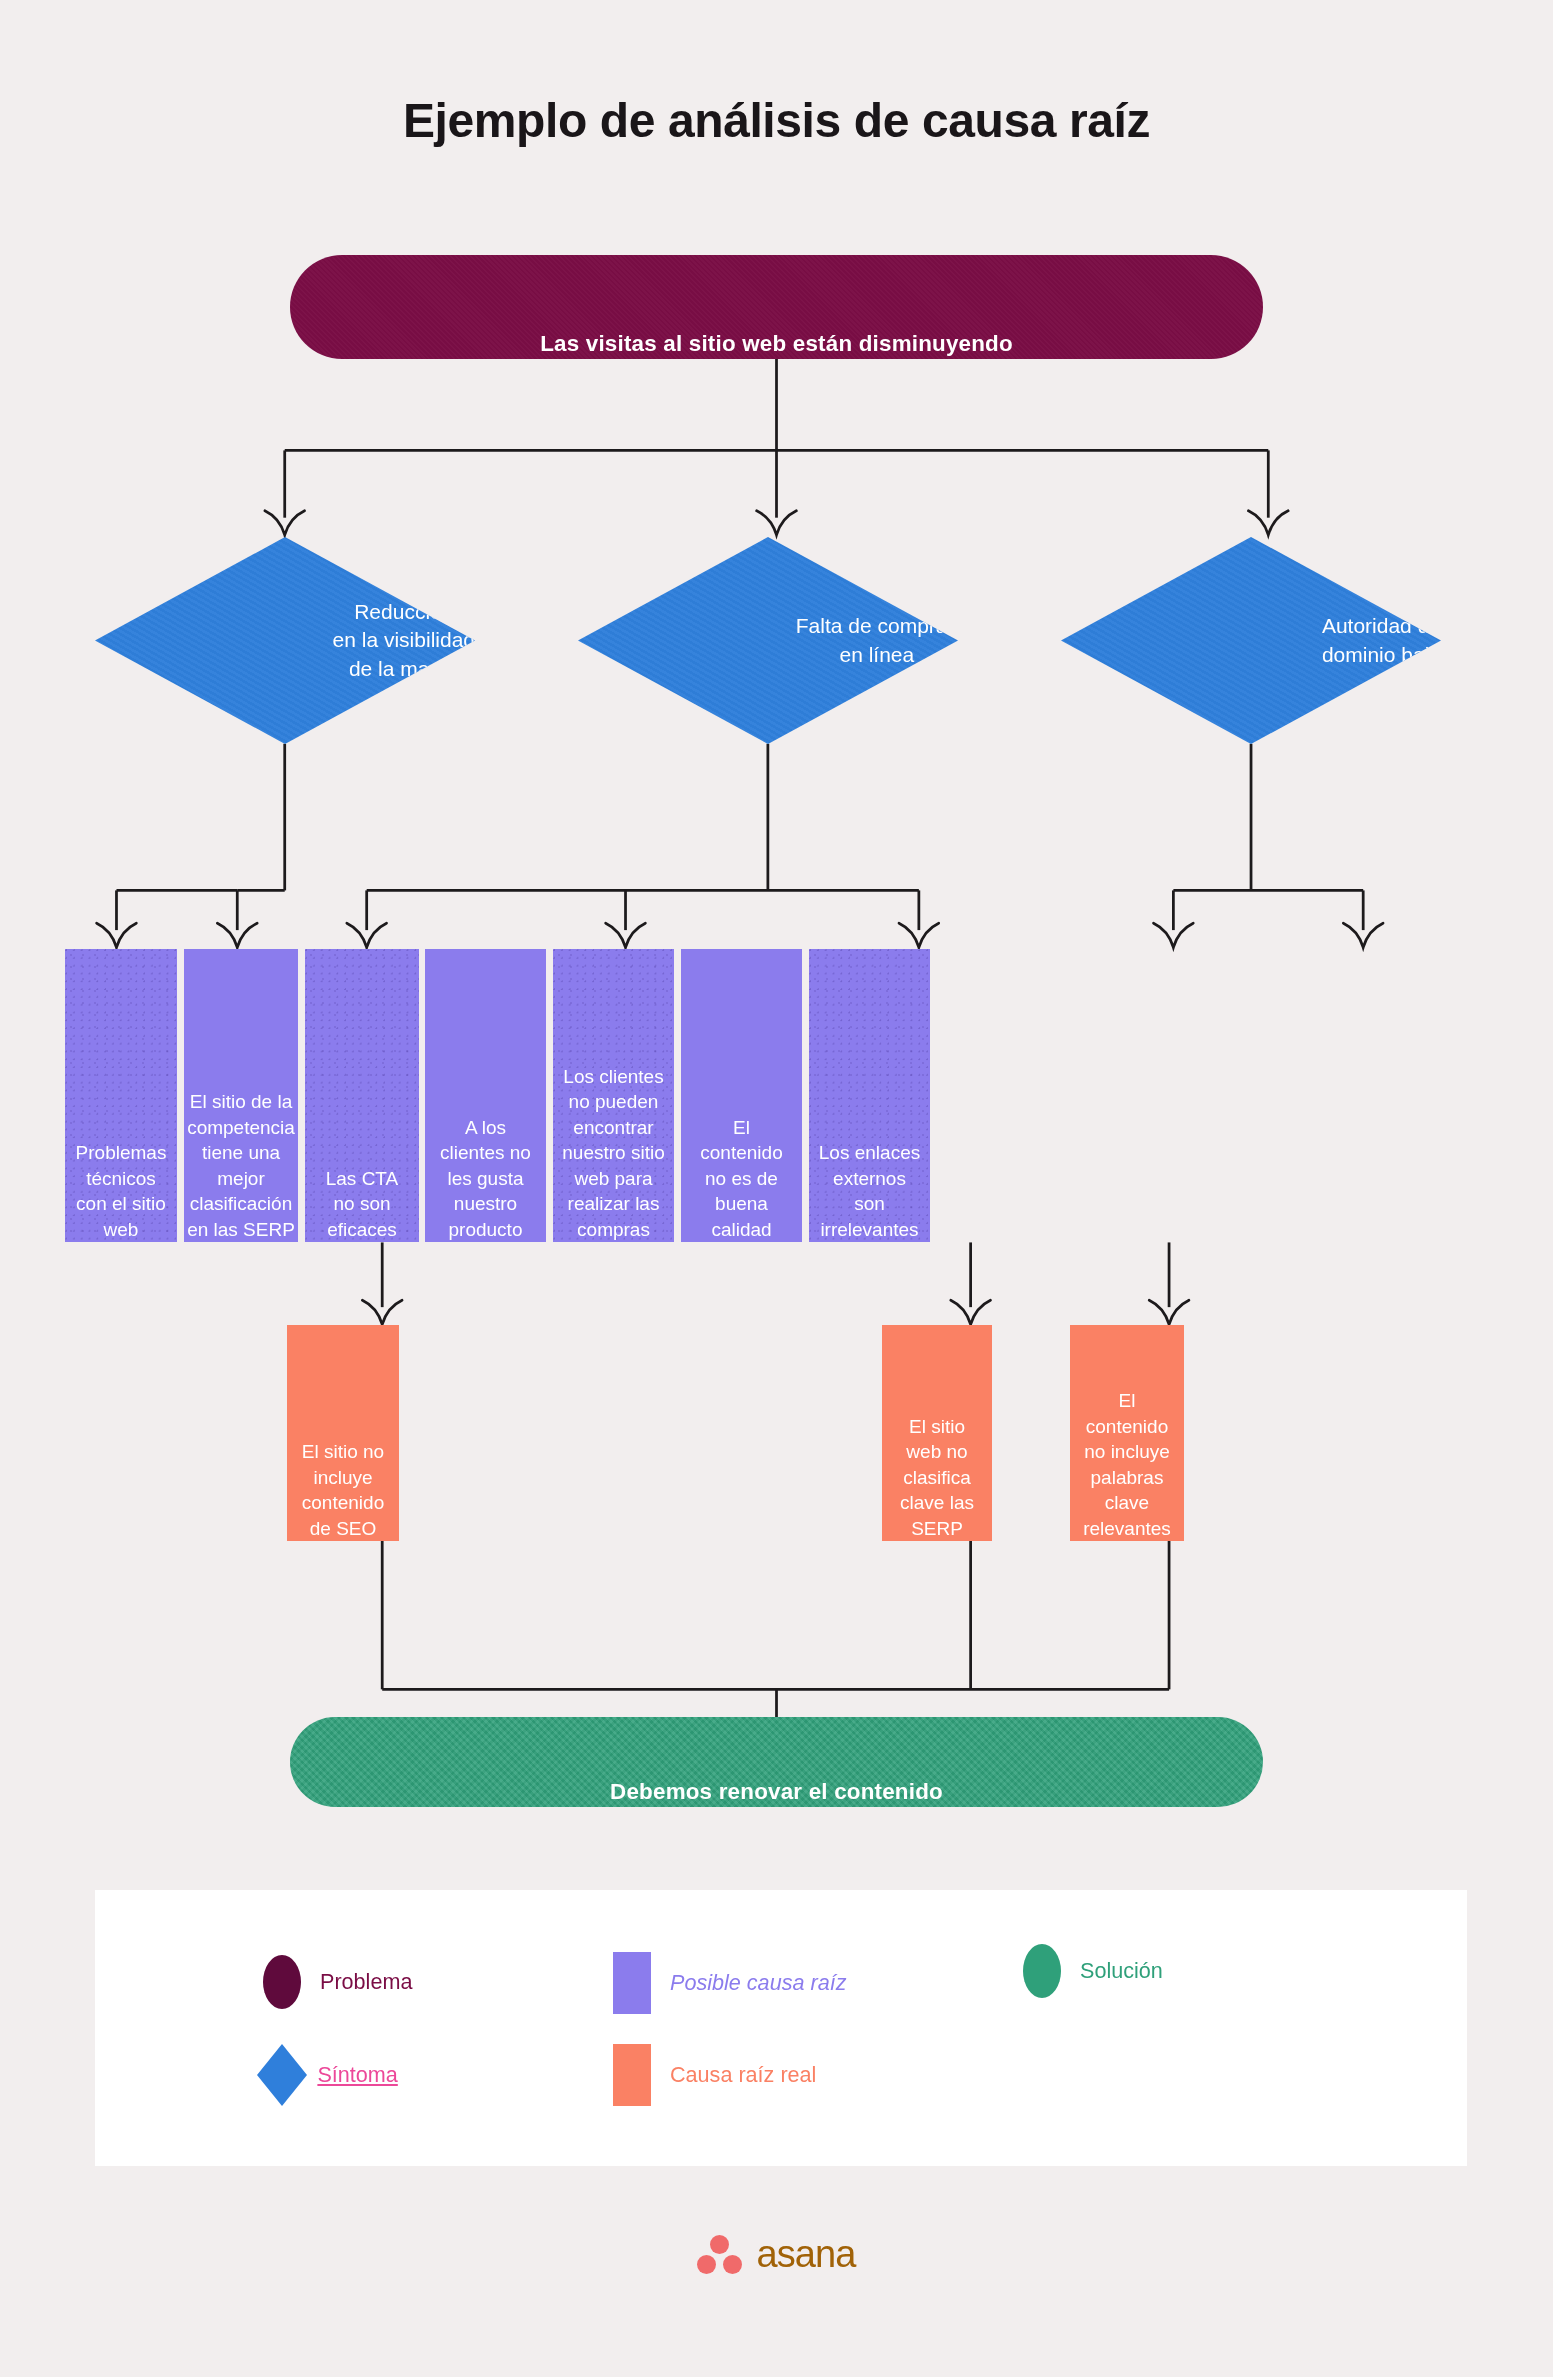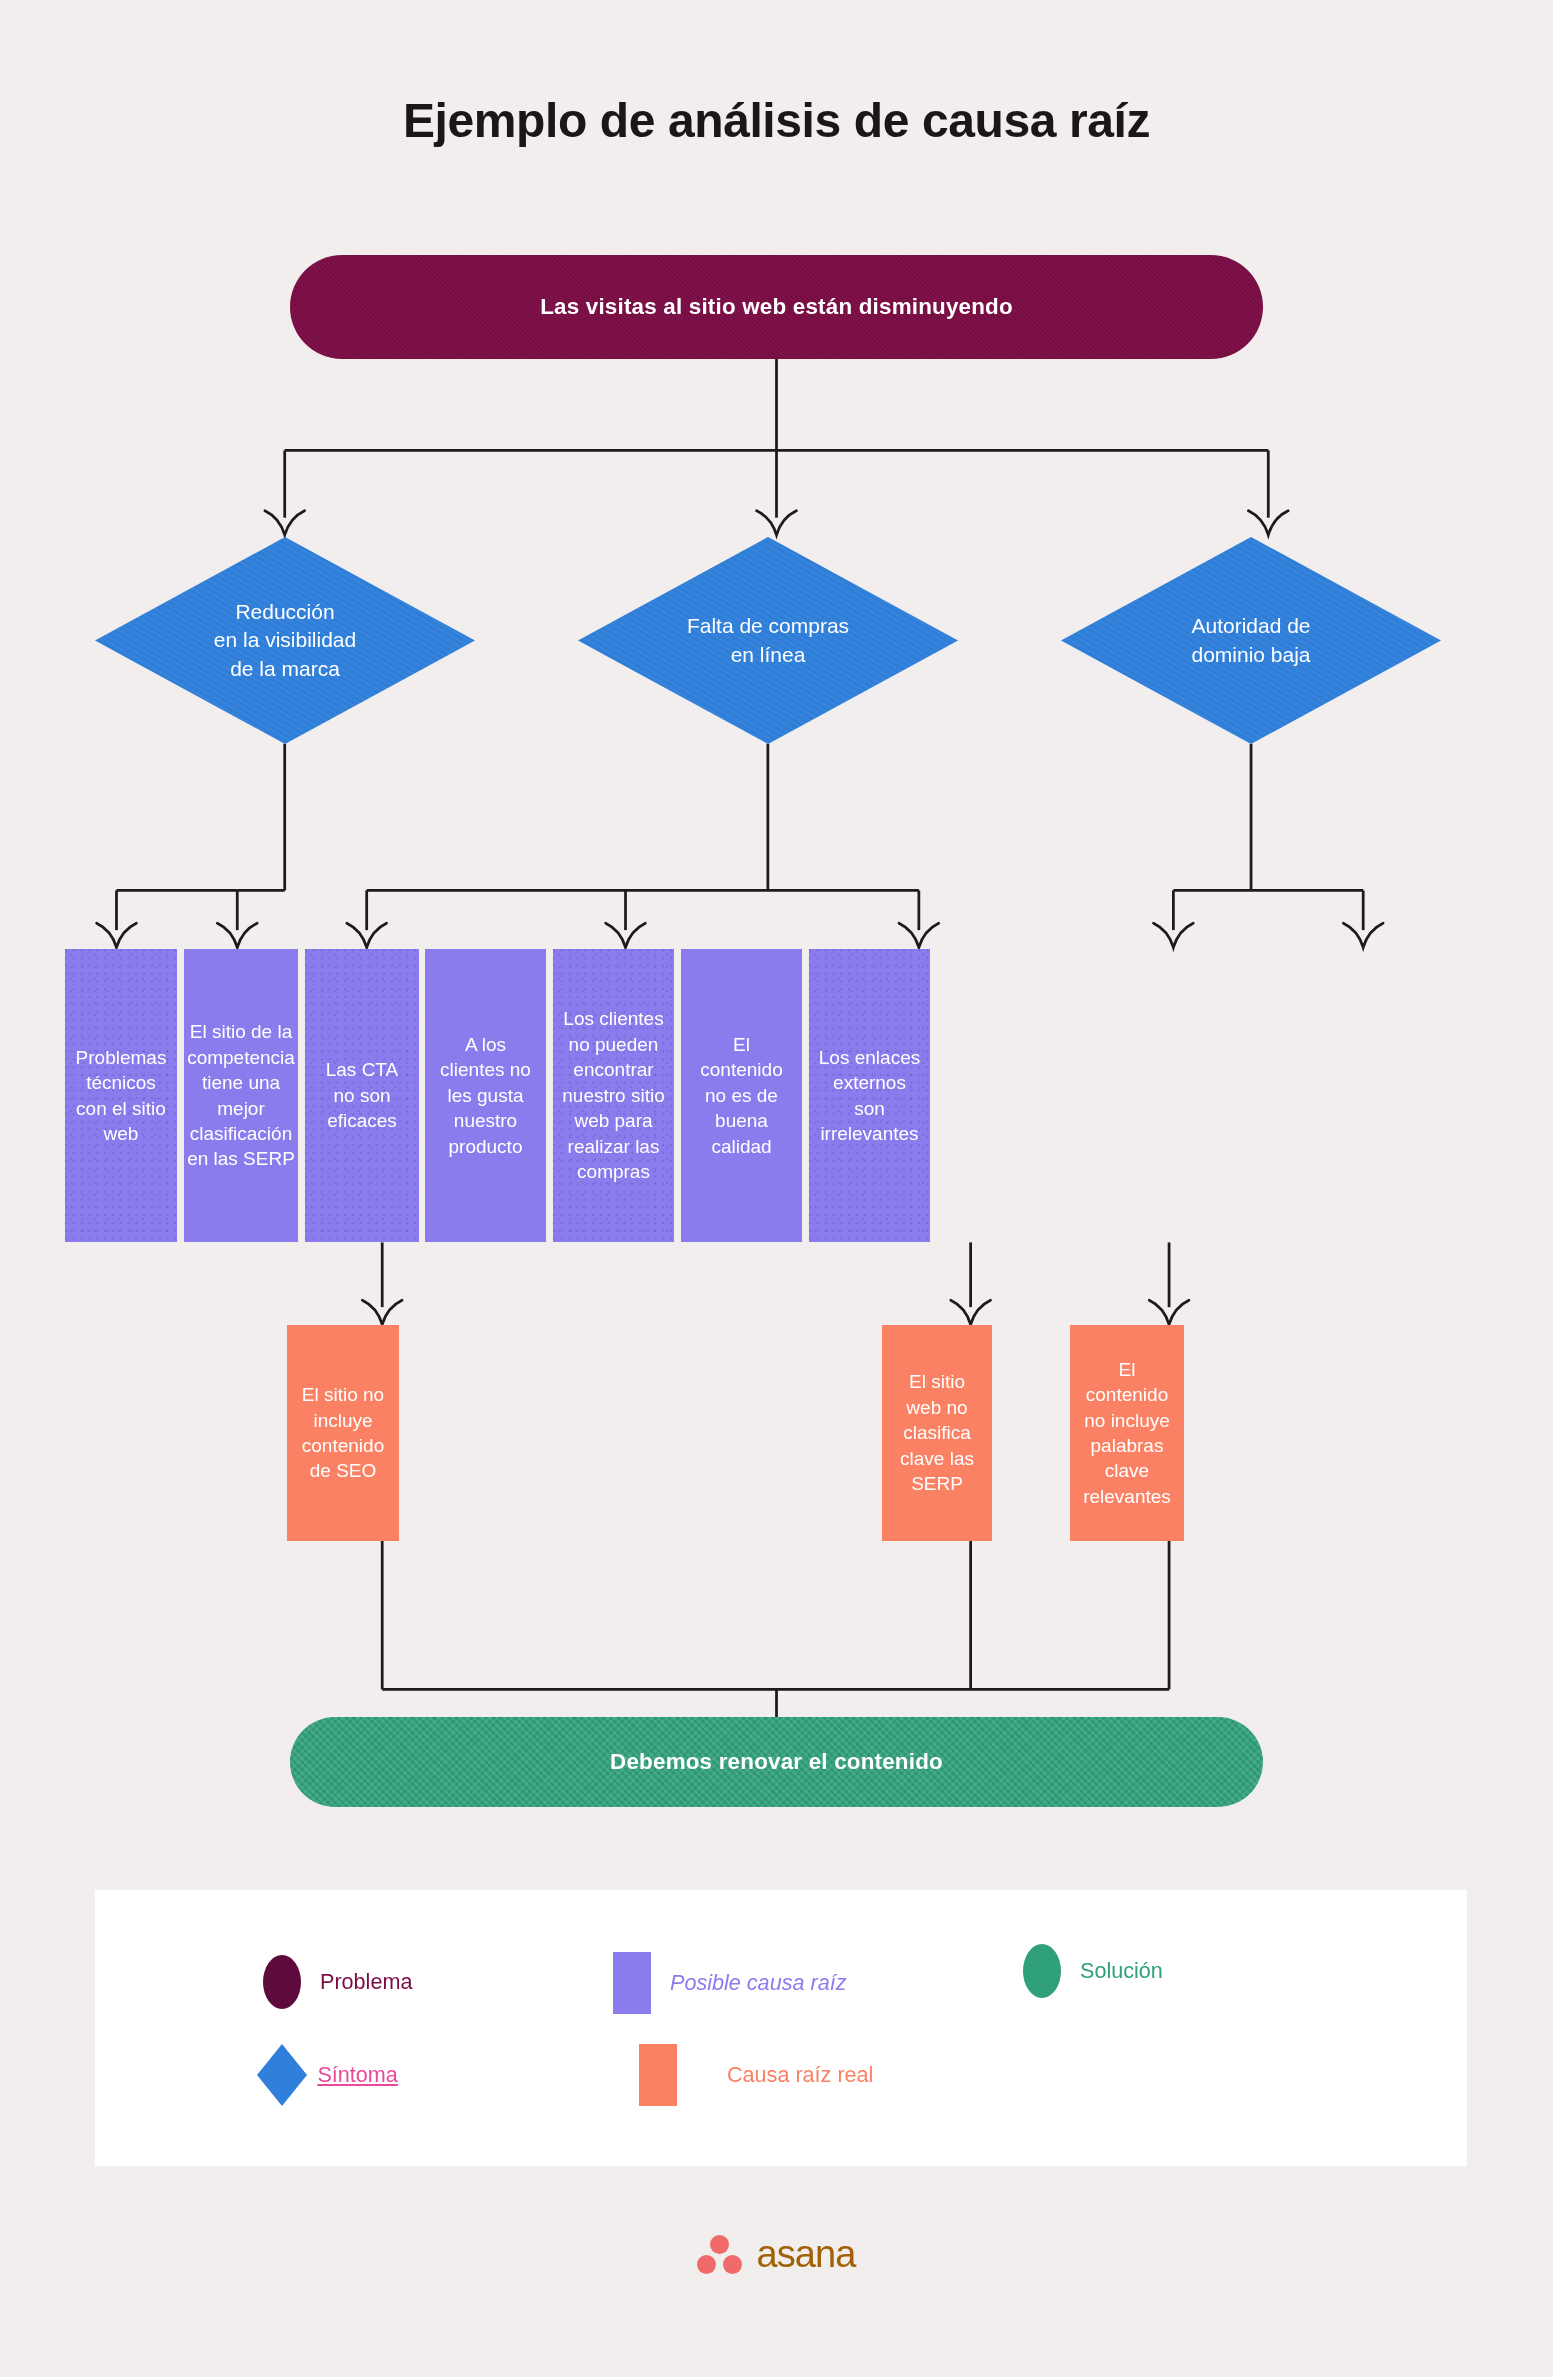--- a/index.html
+++ b/index.html
@@ -53,21 +53,21 @@
     stroke-width: 4.2;
     fill: none;
     stroke-linecap: round;
   }
 
   
   .node {
     position: absolute;
     box-sizing: border-box;
     display: flex;
-    align-items: center;
+    align-items: flex-end;
     justify-content: center;
     text-align: center;
     color: #ffffff;
     line-height: 1.34;
   }
 
   
   #problem-node {
     left: 290px;
     top: 255px;
@@ -321,21 +321,21 @@
       <span style="color:#8b7ced;font-style:italic;">Posible causa raíz</span>
     </div>
     <div class="legend-item" style="left:928px; top:54px;">
       <div class="legend-swatch sw-ellipse" style="background:#2fa07a;"></div>
       <span style="color:#2fa07a;">Solución</span>
     </div>
     <div class="legend-item" style="left:162px; top:154px;">
       <div class="legend-swatch sw-diamond" style="background:#2f7fdb; margin-right:10.4px;"></div>
       <span style="color:#ec4899;text-decoration:underline;">Síntoma</span>
     </div>
-    <div class="legend-item" style="left:544px; top:154px;gap:31px;">
+    <div class="legend-item" style="left:518px; top:154px;">
       <div class="legend-swatch sw-rect" style="background:#fa8164;"></div>
       <span style="color:#fa8164;">Causa raíz real</span>
     </div>
   </div>
 
   <div id="asana-logo">
     <div id="asana-mark">
       <div class="asana-dot" id="asana-dot-top"></div>
       <div class="asana-dot" id="asana-dot-left"></div>
       <div class="asana-dot" id="asana-dot-right"></div>

